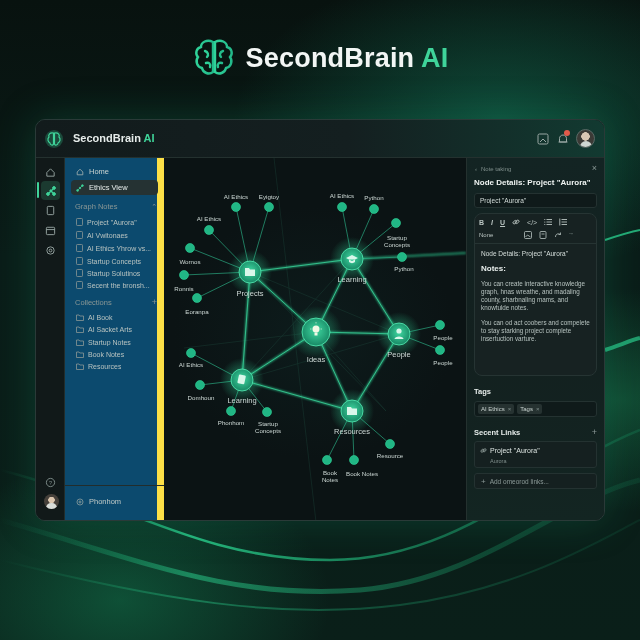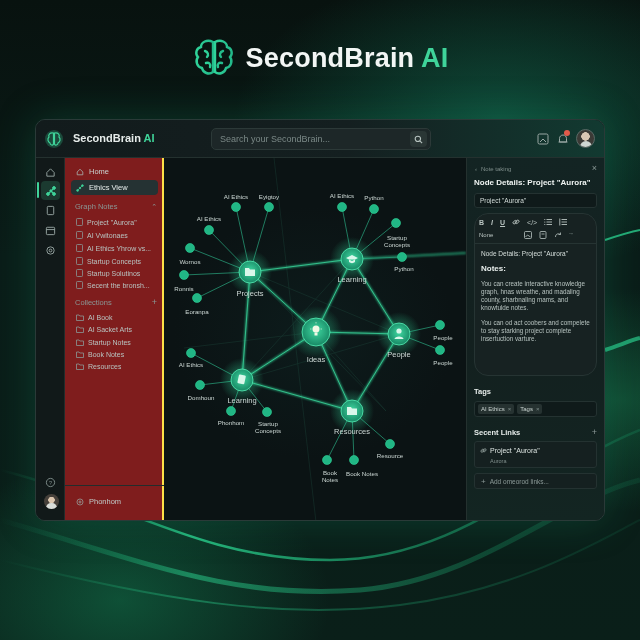--- a/index.html
+++ b/index.html
@@ -67,21 +67,21 @@
   }
   .rail-btn { position: absolute; left: 5px; width: 19px; height: 19px; border-radius: 4px; display: flex; align-items: center; justify-content: center; }
   .rail-btn.active { background: #1b3a30; }
   .rail-indicator { position: absolute; left: 1px; top: 24px; width: 2px; height: 16px; background: #3fd49a; border-radius: 1px; }
   .rail-avatar { position: absolute; left: 8px; top: 336px; width: 15px; height: 15px; border-radius: 50%;
     background: radial-gradient(circle at 50% 40%, #dbc6ae 0 3px, #45403a 3.5px 100%); overflow: hidden; }
   .rail-avatar::after { content: ""; position: absolute; left: 2px; top: 9px; width: 11px; height: 7px; border-radius: 5px 5px 0 0; background: #d8ddd9; }
 
   .sidebar {
     position: absolute; left: 29px; top: 38px; width: 99px; height: 364px;
-    background: #7f1d1d; border-right: 2px solid #fde047;
+    background: #0c4a6e; border-right: 7px solid #fde047;
   }
   .nav-item {
     position: absolute; left: 6px; width: 87px; height: 15px; border-radius: 4px;
     display: flex; align-items: center; gap: 5px; padding-left: 5px;
     font-size: 7.5px; color: #c9d3d0;
   }
   .nav-item.active { background: #253233; color: #e6ecea; }
   .section-head {
     position: absolute; left: 10px; width: 82px; font-size: 7.5px; color: #8a9795;
     display: flex; justify-content: space-between; align-items: center;
@@ -111,21 +111,21 @@
   .p-close { position: absolute; right: 9px; top: 5px; font-size: 9px; color: #8a9896; }
   .p-title { position: absolute; left: 7px; top: 20px; font-size: 8px; font-weight: bold; color: #eef3f1; white-space: nowrap; }
   .p-name-field {
     position: absolute; left: 7px; top: 35px; width: 123px; height: 15px;
     background: #0f1a1a; border: 1px solid #243231; border-radius: 3px;
     font-size: 6.5px; color: #d4ddda; padding-left: 5px; outline: none;
     font-family: "Liberation Sans", sans-serif;
   }
   .editor {
     position: absolute; left: 7px; top: 55px; width: 123px; height: 163px;
-    background: #172222; border: 1px solid #263433; border-radius: 14px;
+    background: #172222; border: 1px solid #263433; border-radius: 8px;
   }
   .toolbar-row { position: absolute; left: 4px; display: flex; gap: 7px; align-items: center; font-size: 7px; color: #b9c4c1; }
   .tool { font-size: 7px; color: #b9c4c1; font-weight: bold; }
   .editor-divider { position: absolute; left: 0; top: 29px; width: 100%; height: 1px; background: #263433; }
   .ed-content { position: absolute; left: 6px; top: 36px; width: 112px; }
   .ed-heading { font-size: 6.5px; color: #d6dfdc; margin-bottom: 7px; }
   .ed-notes { font-size: 8px; font-weight: bold; color: #e8eeec; margin-bottom: 7px; }
   .ed-para { font-size: 6.3px; color: #b6c2bf; line-height: 8px; margin-bottom: 7px; }
 
   .p-section { position: absolute; left: 7px; font-size: 7.5px; font-weight: bold; color: #e6ecea; }
@@ -191,29 +191,20 @@
 
   <div class="topbar">
     <svg class="tb-logo" viewBox="0 0 20 20">
       <circle cx="10" cy="10" r="9" fill="#1b4a3b"></circle>
       <g fill="none" stroke="#3fd49a" stroke-width="1.2">
           <path d="M9.5,4 C6,3 4,6 5,8 C3,10 4,13 6,14 C6,16 9,17 9.5,15 Z"></path>
           <path d="M10.5,4 C14,3 16,6 15,8 C17,10 16,13 14,14 C14,16 11,17 10.5,15 Z"></path>
         </g>
     </svg>
     <div class="tb-title"><span>SecondBrain</span> <span class="ai">AI</span></div>
-    <div class="search">
-      <input class="search-input" type="text" placeholder="Search your SecondBrain..." style="">
-      <div class="search-btn">
-        <svg width="9" height="9" viewBox="0 0 10 10">
-            <circle cx="4.3" cy="4.3" r="3" fill="none" stroke="#b8c4c1" stroke-width="1.2"></circle>
-            <line x1="6.5" y1="6.5" x2="9" y2="9" stroke="#b8c4c1" stroke-width="1.2"></line>
-          </svg>
-      </div>
-    </div>
     <svg class="tb-icon" style="left:500px" viewBox="0 0 14 14">
         <rect x="2" y="2" width="10" height="10" rx="1.5" fill="none" stroke="#9aa8a5" stroke-width="1"></rect>
         <path d="M4,10 L7,7 L10,10" fill="none" stroke="#9aa8a5" stroke-width="1"></path>
       </svg>
     <svg class="tb-icon" style="left:520px" viewBox="0 0 14 14">
         <path d="M3.5,10 L3.5,6.5 C3.5,4.5 5,3 7,3 C9,3 10.5,4.5 10.5,6.5 L10.5,10 Z" fill="none" stroke="#9aa8a5" stroke-width="1"></path>
         <line x1="2.5" y1="10" x2="11.5" y2="10" stroke="#9aa8a5" stroke-width="1"></line>
       </svg>
     <div class="notif-dot"></div>
     <div class="avatar"></div>

